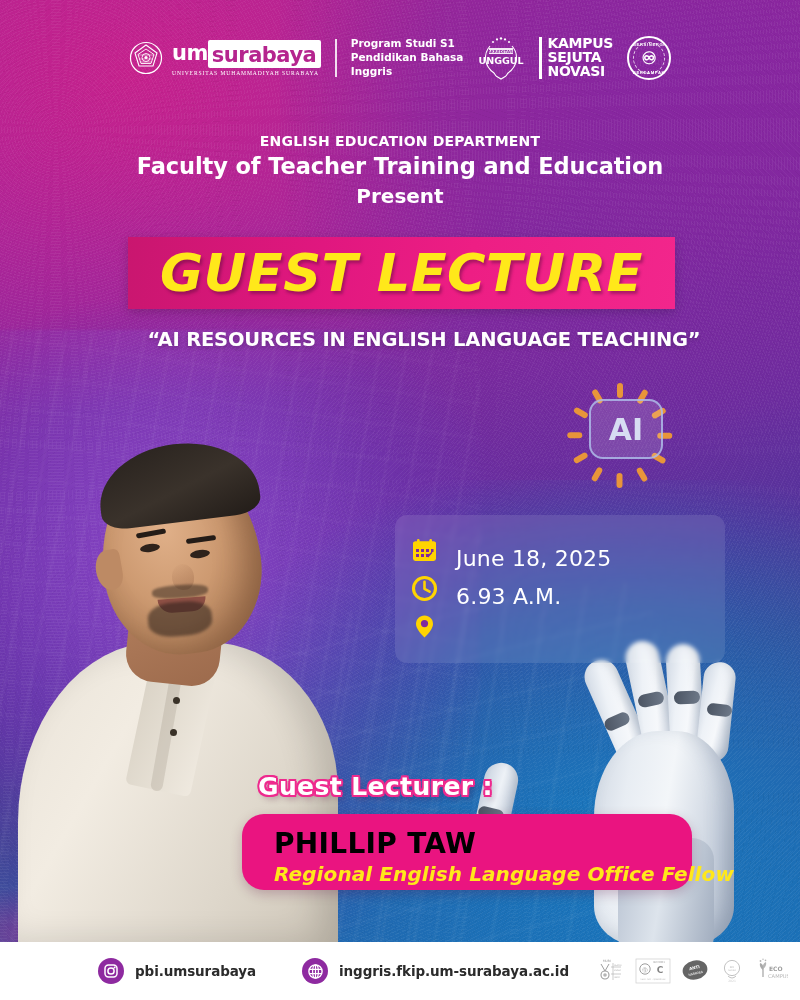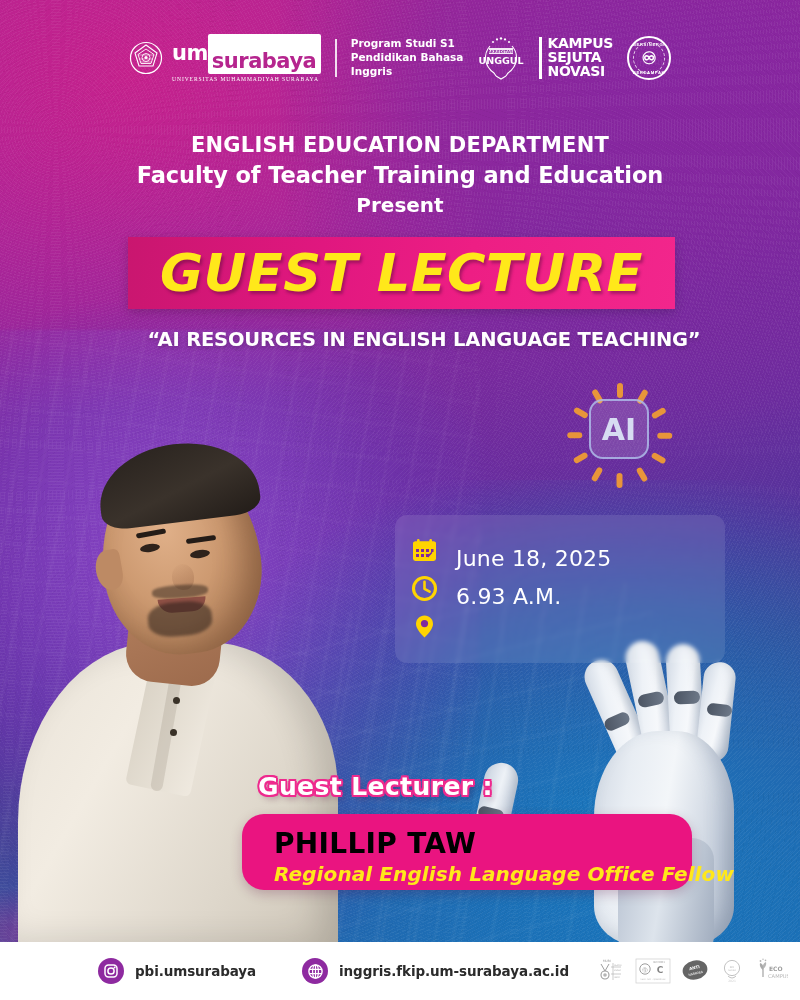--- a/index.html
+++ b/index.html
@@ -102,21 +102,21 @@
   .um-crest { width:34px; height:34px; position:relative; }
   .um-crest svg { display:block; }
   .um-wordmark { display:flex; flex-direction:column; gap:2px; }
   .um-wordmark-row { display:flex; align-items:center; }
   .um-um {
     font-size:21px; font-weight:700; color:#fff; letter-spacing:-0.5px;
     line-height:1; font-family:"DejaVu Sans", sans-serif;
   }
   .um-surabaya {
     font-size:21px; font-weight:700; color:#b5258e;
-    background:#fff; padding:16px 5px 1px 4px; line-height:1.08;
+    background:#fff; padding:4px 5px 1px 4px; line-height:1.08;
     letter-spacing:-0.5px; border-radius:2px;
     font-family:"DejaVu Sans", sans-serif;
   }
   .um-tag {
     font-size:5.6px; letter-spacing:0.9px; color:#fff;
     font-family:"Liberation Serif", serif; white-space:nowrap;
   }
   .divider-v { width:1.5px; height:38px; background:rgba(255,255,255,0.85); }
   .prodi {
     font-size:10.5px; font-weight:700; color:#fff; line-height:1.32;
@@ -148,21 +148,21 @@
   .seal-txt-top { top:3.5px; }
   .seal-txt-bot { bottom:3.5px; }
 
   
   .headline {
     position:absolute; top:132px; left:0; right:0;
     text-align:center; z-index:20;
     color:#fff;
   }
   .headline .l1 {
-    font-size:21px; font-weight:800; letter-spacing:0.2px;
+    font-size:14px; font-weight:800; letter-spacing:0.2px;
     font-family:"DejaVu Sans", sans-serif; line-height:1.33;
   }
   .headline .l2, .headline .l3 {
     font-size:22.5px; font-weight:800; letter-spacing:-0.1px;
     font-family:"DejaVu Sans", sans-serif; line-height:1.35;
   }
   .headline .l4 {
     font-size:20px; font-weight:800;
     font-family:"DejaVu Sans", sans-serif; line-height:1.5;
   }
@@ -196,21 +196,21 @@
     padding-left:48px;
   }
 
   
   .ai-badge {
     position:absolute; left:563px; top:375px;
     width:108px; height:106px; z-index:18;
   }
   .ai-square {
     position:absolute; left:26px; top:24px;
-    width:60px; height:60px;
+    width:74px; height:60px;
     border-radius:14px;
     background:rgba(255,255,255,0.13);
     border:2.5px solid rgba(173,186,232,0.85);
     display:flex; align-items:center; justify-content:center;
   }
   .ai-square span {
     font-family:"DejaVu Sans", sans-serif;
     font-size:30px; font-weight:800; color:#d7dcf2; letter-spacing:0px;
   }
   .ray {

